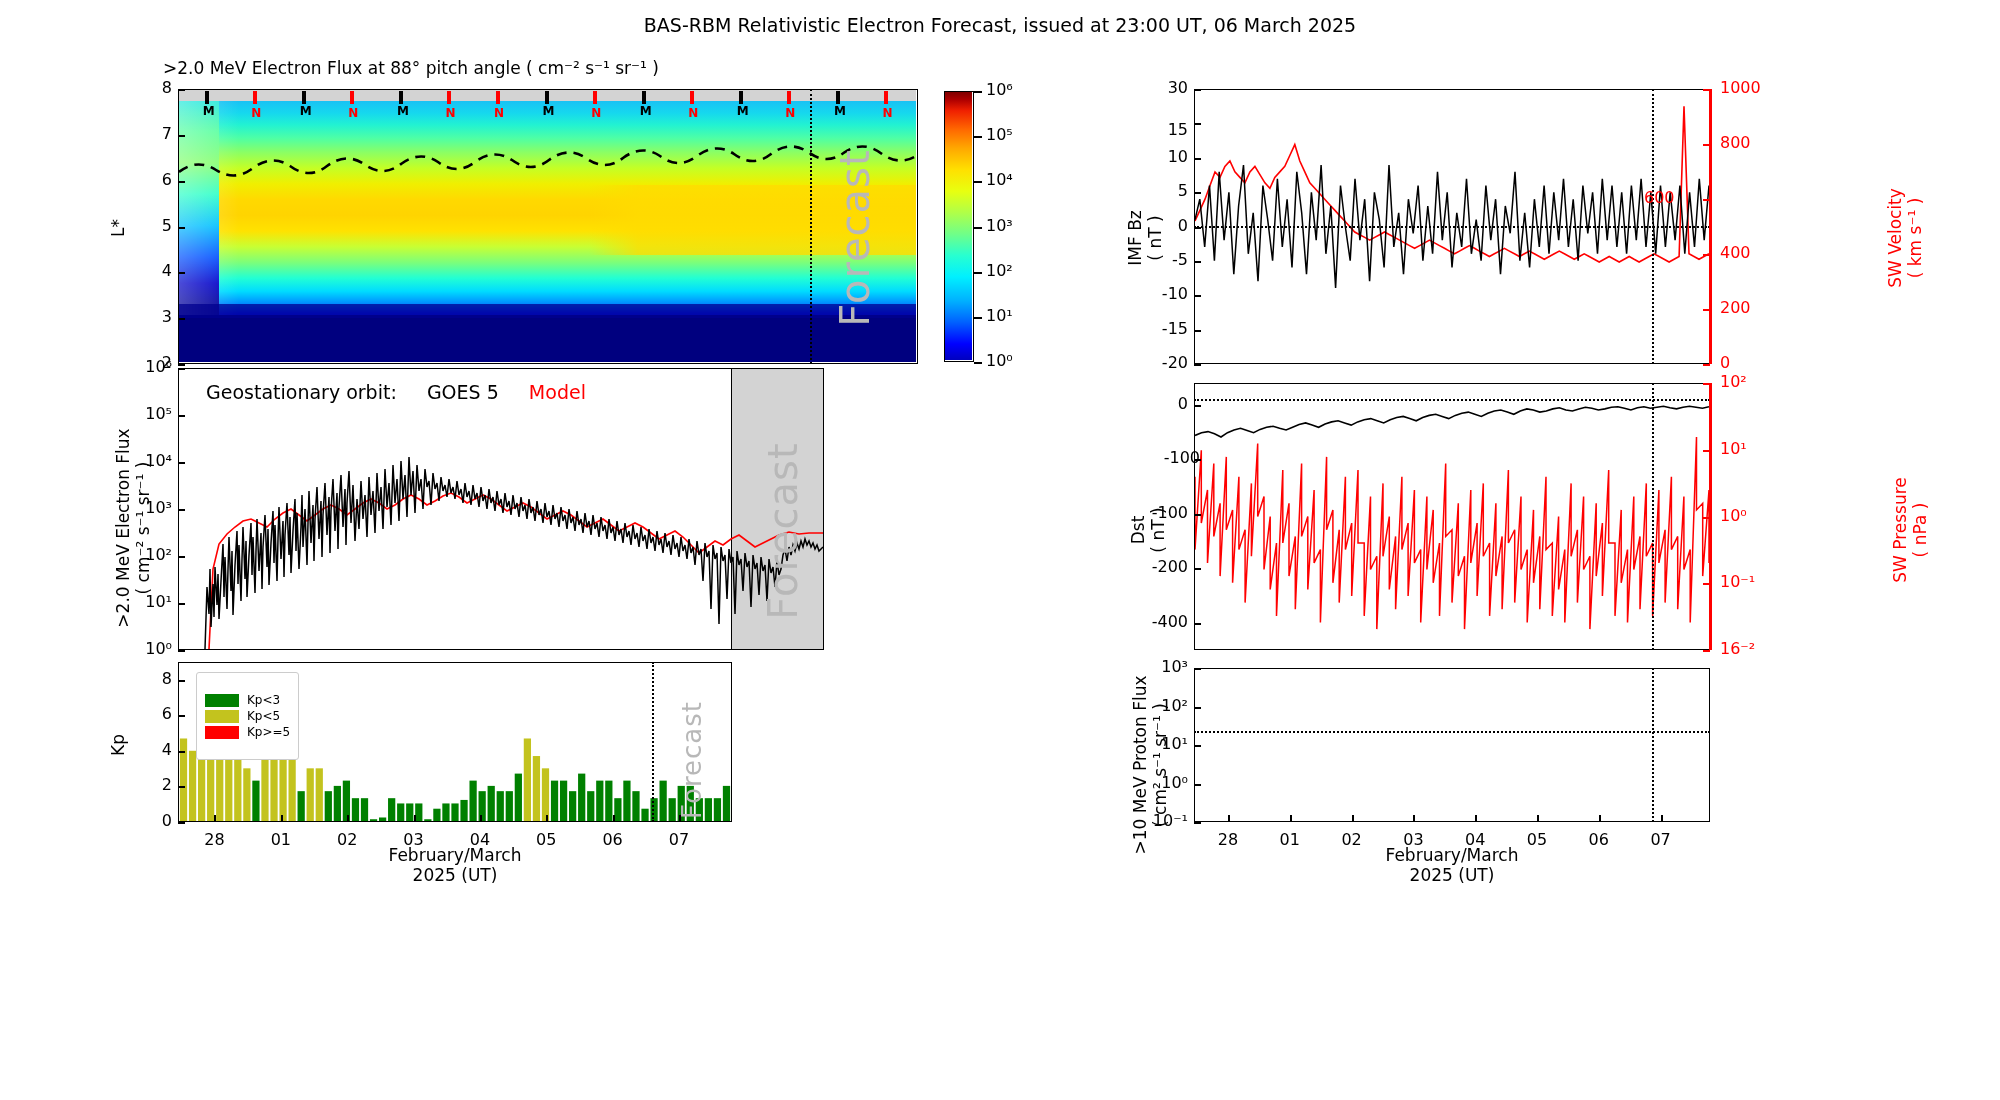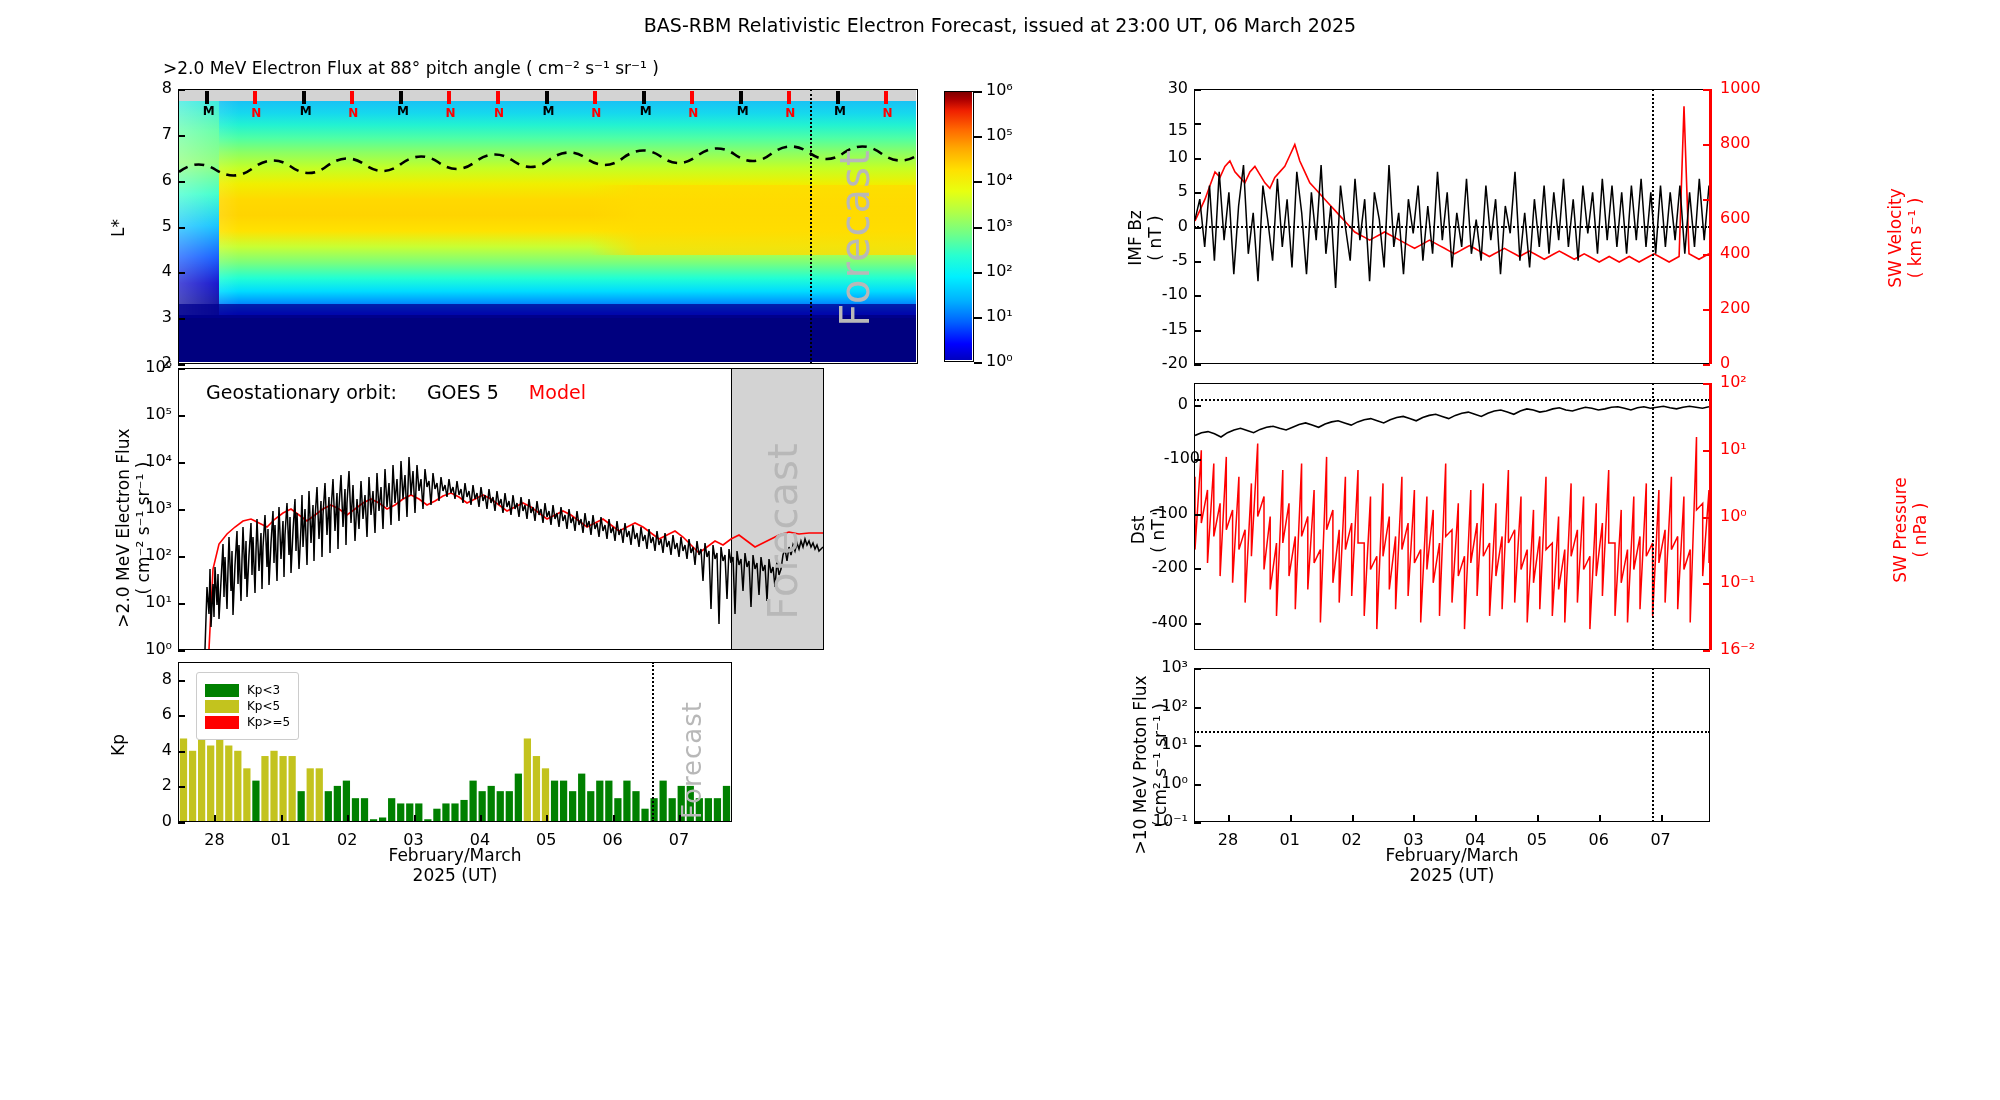--- a/index.html
+++ b/index.html
@@ -17,21 +17,21 @@
   .fcast{position:absolute;color:#b8b8b8;font-size:40px;letter-spacing:1px;
          transform:rotate(-90deg);transform-origin:50% 50%;white-space:nowrap;}
   .fcastSm{font-size:26px;}
   .dotv{position:absolute;border-left:2.5px dotted #000;}
   .doth{position:absolute;border-top:2.5px dotted #000;}
   .mn{position:absolute;font-size:12px;font-weight:600;}
   .mnM{color:#000;}
   .mnN{color:#ff0000;}
   .mntick{position:absolute;width:4px;height:13px;}
   svg{display:block;}
-  .legbox{position:absolute;border:1px solid #cccccc;background:#fff;border-radius:3px;padding:8px 8px;}
+  .legbox{position:absolute;border:1px solid #cccccc;background:#fff;border-radius:3px;padding:18px 8px;}
   .legrow{display:flex;align-items:center;margin:2px 0;}
   .legsw{width:34px;height:13px;margin-right:8px;}
   .leglab{font-size:12px;}
   .cbtick{position:absolute;background:#000;}
 </style>
 </head>
 <body>
 
 <div class="abs ttl">BAS-RBM Relativistic Electron Forecast, issued at 23:00 UT, 06 March 2025</div>
 
@@ -435,21 +435,21 @@
     <div class="tklab " style="left:1188px;top:78px;transform:translateX(-100%);">30</div>
     <div class="tick" style="left:1194px;top:89px;width:7px;height:2px;"></div>
   </div>
 <div id="p4yR">
     <div class="tklab tkR" style="left:1720px;top:353px;">0</div>
     <div class="tickR" style="left:1703px;top:364px;width:7px;height:2px;"></div>
     <div class="tklab tkR" style="left:1720px;top:298px;">200</div>
     <div class="tickR" style="left:1703px;top:309px;width:7px;height:2px;"></div>
     <div class="tklab tkR" style="left:1720px;top:243px;">400</div>
     <div class="tickR" style="left:1703px;top:254px;width:7px;height:2px;"></div>
-    <div class="tklab tkR" style="left:1720px;top:188px;margin-top:20px;">600</div>
+    <div class="tklab tkR" style="left:1644px;top:188px;">600</div>
     <div class="tickR" style="left:1703px;top:199px;width:7px;height:2px;"></div>
     <div class="tklab tkR" style="left:1720px;top:133px;">800</div>
     <div class="tickR" style="left:1703px;top:144px;width:7px;height:2px;"></div>
     <div class="tklab tkR" style="left:1720px;top:78px;">1000</div>
     <div class="tickR" style="left:1703px;top:89px;width:7px;height:2px;"></div>
     <div class="tickR" style="left:1709px;top:89px;width:2.5px;height:275px;"></div>
   </div>
 
 <div class="panel" style="left:1194px;top:383px;width:516px;height:267px;"></div>
 <svg class="abs" style="left:1195px;top:384px;" width="514" height="265" viewBox="0 0 514 265">

